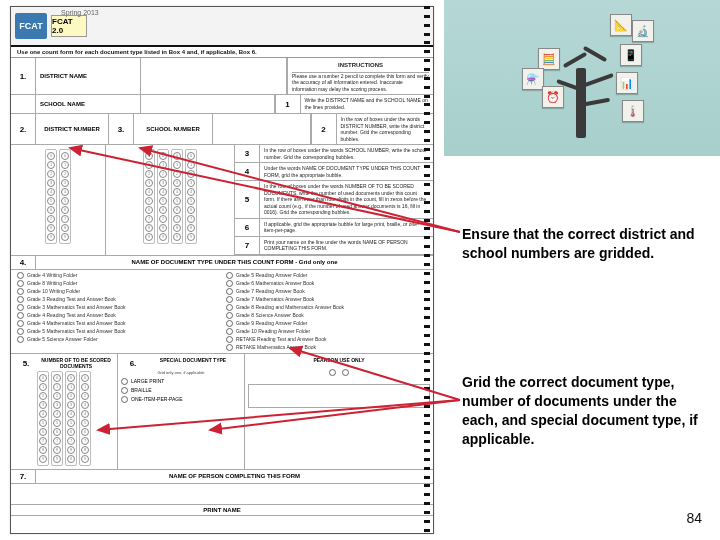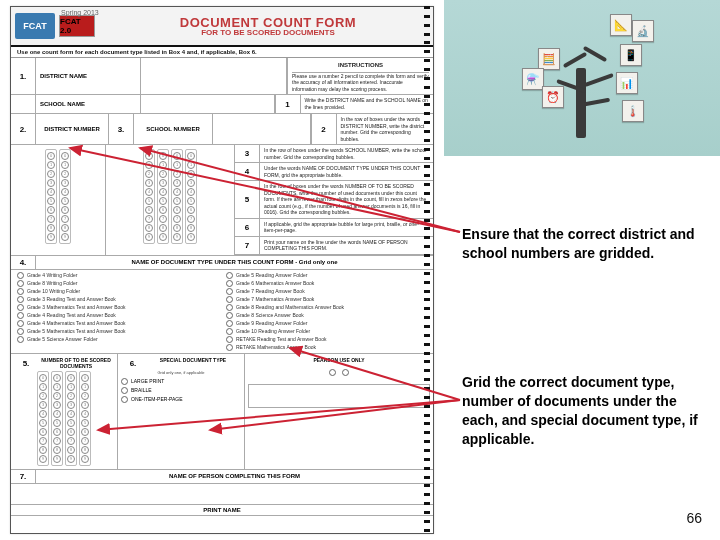--- a/index.html
+++ b/index.html
@@ -1,19 +1,19 @@
 <!DOCTYPE html>
 <html><head>
 <meta charset="utf-8">
 <style>
   body { margin:0; padding:0; width:720px; height:540px; font-family:Arial,Helvetica,sans-serif; background:#fff; position:relative; overflow:hidden;}
   .form { position:absolute; left:10px; top:6px; width:422px; height:526px; border:1px solid #555; background:#fff; box-shadow:0 0 2px rgba(0,0,0,.15);}
   .header { display:flex; align-items:center; height:38px; border-bottom:2px solid #111; background:#f3f3f3;}
-  .logo { width:40px; height:26px; margin:0 4px; background:#3a7ab0; color:#fff; font-size:9px; font-weight:bold; display:flex; align-items:center; justify-content:center; border-radius:2px;}
-  .logo2 { width:34px; height:20px; margin-right:8px; font-size:8px; font-weight:bold; display:flex; align-items:center; justify-content:center; border:1px solid #999; background:#b91c1c;}
+  .logo { width:32px; height:26px; margin:0 4px; background:#3a7ab0; color:#fff; font-size:9px; font-weight:bold; display:flex; align-items:center; justify-content:center; border-radius:2px;}
+  .logo2 { width:34px; height:20px; margin-right:8px; font-size:8px; font-weight:bold; display:flex; align-items:center; justify-content:center; border:1px solid #999; background:#fef9c3;}
   .term { font-size:7px; color:#666; position:absolute; left:50px; top:2px;}
   .title-block { flex:1; text-align:center;}
   .title { font-size:13px; font-weight:900; letter-spacing:.5px; color:#c0393b;}
   .subtitle { font-size:8px; font-weight:900; color:#c0393b; margin-top:-2px;}
   .subhead { font-size:6px; color:#111; font-weight:bold; padding:2px 6px; border-bottom:1px solid #999;}
   .row { display:flex; border-bottom:1px solid #aaa;}
   .cell { border-right:1px solid #aaa; padding:2px 4px; font-size:6px; font-weight:bold; display:flex; align-items:center;}
   .cell:last-child{border-right:none;}
   .num { width:16px; justify-content:center; font-size:8px;}
   .lbl { width:96px;}
@@ -72,24 +72,20 @@
     <div class="leaf" style="left:104px;top:64px;">📊</div>
     <div class="leaf" style="left:110px;top:92px;">🌡️</div>
   </div>
 </div>
 
 <div class="form">
   <div class="term">Spring 2013</div>
   <div class="header">
     <div class="logo">FCAT</div>
     <div class="logo2">FCAT 2.0</div>
-    <div class="title-block">
-      <div class="title">DOCUMENT COUNT FORM</div>
-      <div class="subtitle">FOR TO BE SCORED DOCUMENTS</div>
-    </div>
   </div>
   <div class="subhead">Use one count form for each document type listed in Box 4 and, if applicable, Box 6.</div>
 
   <div class="row">
     <div class="cell num">1.</div>
     <div class="cell lbl">DISTRICT NAME</div>
     <div class="cell blank"></div>
     <div class="instr" style="border-left:1px solid #aaa; width:170px;">
       <div class="instr-h">INSTRUCTIONS</div>
       <div>Please use a number 2 pencil to complete this form and verify the accuracy of all information entered. Inaccurate information may delay the scoring process.</div>
@@ -461,21 +457,21 @@
     <div class="tick"></div>
     <div class="tick"></div>
     <div class="tick"></div>
     <div class="tick"></div>
     <div class="tick"></div>
     <div class="tick"></div>
   </div>
 
 <div class="callout c1">Ensure that the correct district and school numbers are gridded.</div>
 <div class="callout c2">Grid the correct document type, number of documents under the each, and special document type, if applicable.</div>
-<div class="pagenum">66</div>
+<div class="pagenum">84</div>
 
 <svg class="ov">
   <defs>
       <marker id="ah" markerWidth="8" markerHeight="8" refX="6" refY="3" orient="auto">
         <path d="M0,0 L7,3 L0,6 Z" fill="#c23"></path>
       </marker>
     </defs>
   <line x1="460" y1="232" x2="70" y2="148" stroke="#c23" stroke-width="2" marker-end="url(#ah)"></line>
   <line x1="460" y1="232" x2="140" y2="148" stroke="#c23" stroke-width="2" marker-end="url(#ah)"></line>
   <line x1="460" y1="400" x2="290" y2="348" stroke="#c23" stroke-width="2" marker-end="url(#ah)"></line>

